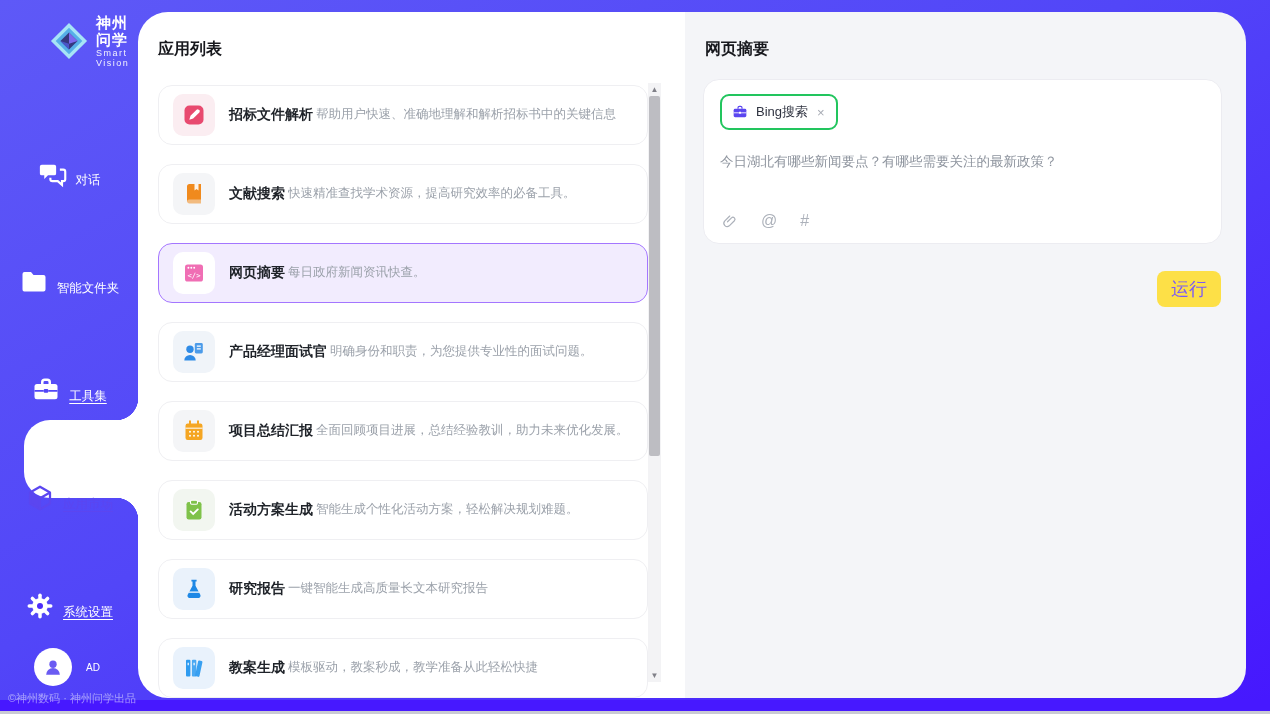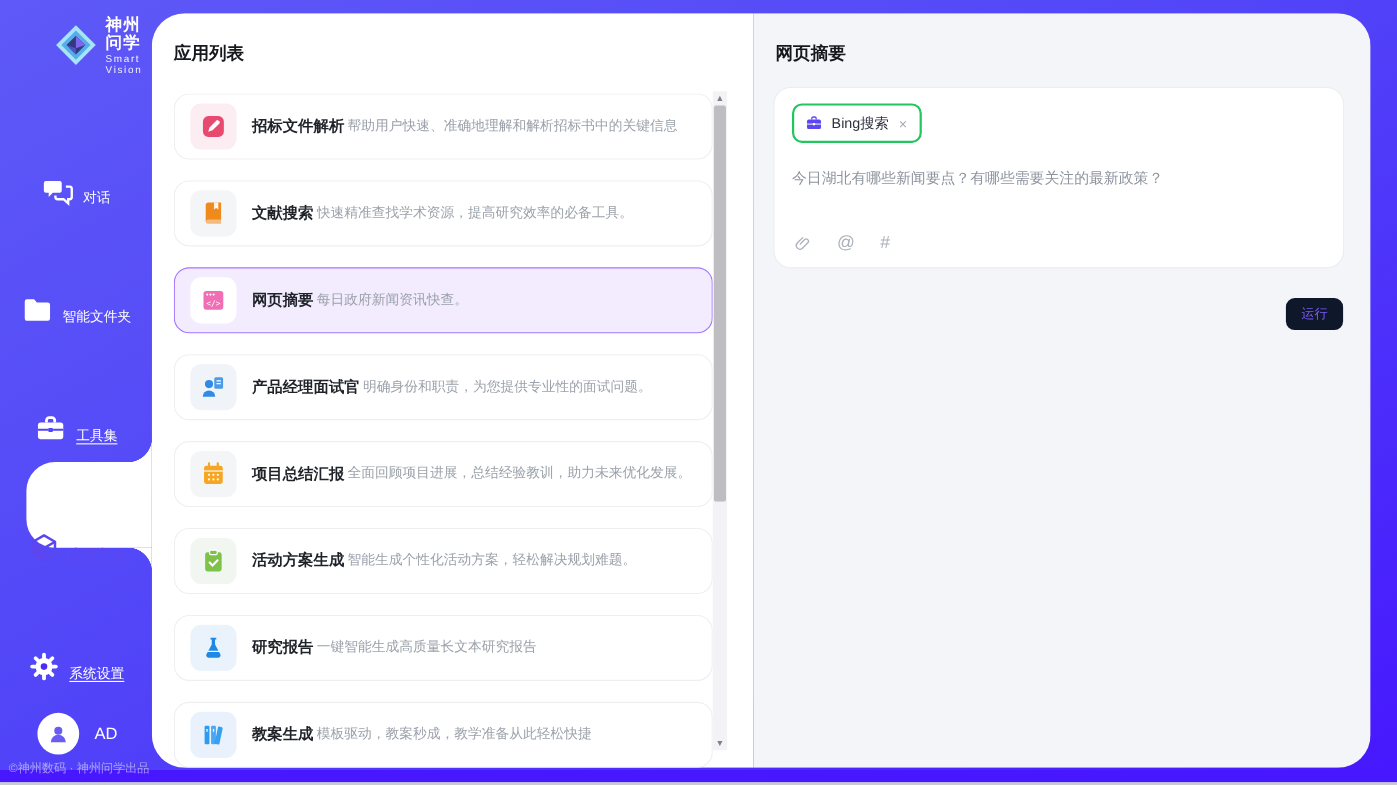--- a/index.html
+++ b/index.html
@@ -31,21 +31,21 @@
             background:#fff; border-radius:26px 0 0 26px; z-index:1; }
   .bubble::before { content:""; position:absolute; right:0; top:-22px; width:22px; height:22px;
             background:radial-gradient(circle at 0 0, rgba(0,0,0,0) 22px, #fff 22.5px); }
   .bubble::after  { content:""; position:absolute; right:0; bottom:-22px; width:22px; height:22px;
             background:radial-gradient(circle at 0 100%, rgba(0,0,0,0) 22px, #fff 22.5px); }
 
   .user-row { position:absolute; left:34px; bottom:28px; display:flex; align-items:center; gap:14px; }
   .avatar { width:38px; height:38px; border-radius:50%; background:#fff; display:flex;
             align-items:center; justify-content:center; color:#6A5BF2; }
   .avatar svg { width:22px; height:22px; }
-  .user-initials { color:#fff; font-size:15px; }
+  .user-initials { color:#fff; font-size:10px; }
   .copyright { position:absolute; left:8px; bottom:8px; color:rgba(255,255,255,.5);
                font-size:11px; white-space:nowrap; }
 
   
   .content { position:absolute; left:138px; top:12px; right:24px; bottom:16px;
              border-radius:30px; overflow:hidden; display:flex; z-index:2; }
   .list-panel { width:547px; background:#fff; position:relative; flex:0 0 auto; }
   .detail-panel { flex:1; background:#F4F5F8; position:relative; }
 
   .panel-title { padding:27px 0 0 20px; font-size:16px; font-weight:bold; color:#17181D; }
@@ -78,22 +78,22 @@
                border:2px solid #22c55e; border-radius:9px; background:#fff; cursor:pointer; }
   .chip-icon { width:16px; height:16px; color:#5B46F0; }
   .chip-icon svg { width:100%; height:100%; display:block; }
   .chip-label { font-size:13px; color:#2F3340; }
   .chip-close { font-size:13px; color:#A6AAB3; cursor:pointer; line-height:1; padding:0 1px; }
   .query-text { margin-top:22px; font-size:13.5px; color:#8E949E; line-height:1.5; }
   .attach-row { position:absolute; left:17px; bottom:13px; display:flex; align-items:center; gap:23px; }
   .attach { color:#ACB1BA; font-size:16px; cursor:pointer; display:flex; align-items:center; }
   .attach svg { width:17px; height:17px; display:block; }
   .run-row { margin:27px 25px 0 0; text-align:right; }
-  .run-btn { display:inline-block; padding:6px 14px; background:#0f172a; color:#7A5AF8;
-             font-size:12px; border:none; border-radius:8px; cursor:pointer;
+  .run-btn { display:inline-block; padding:6px 14px; background:#fde047; color:#7A5AF8;
+             font-size:18px; border:none; border-radius:8px; cursor:pointer;
              font-family:Liberation Serif, serif; }
 </style>
 </head>
 <body>
 
 <div class="sidebar">
   <div class="logo">
     <span class="logo-diamond">
       <svg viewBox="0 0 40 40">
         <polygon points="20,1 39,20 20,39 1,20" fill="#A7E4F6"></polygon>

